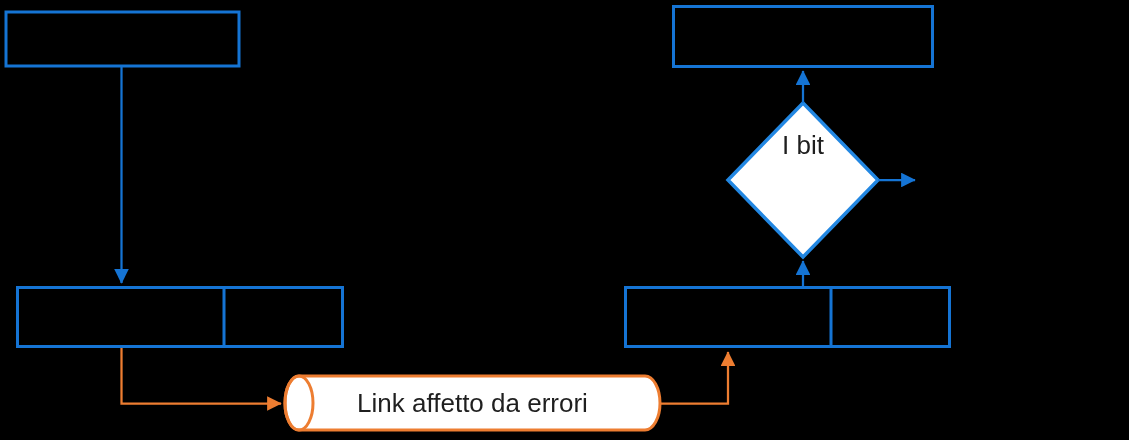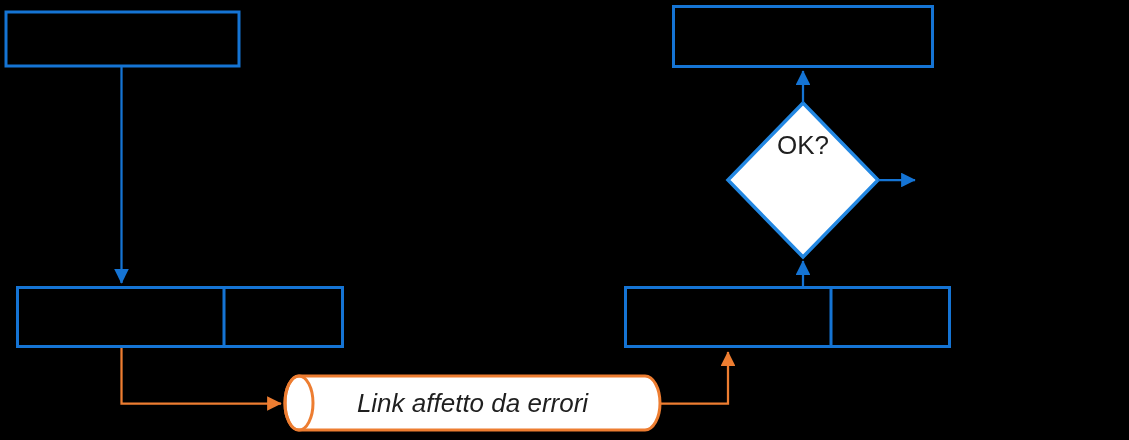--- a/index.html
+++ b/index.html
@@ -33,21 +33,20 @@
   #cylinder-label {
     left: 300px;
     top: 376px;
     width: 345px;
     height: 54px;
     display: flex;
     align-items: center;
     justify-content: center;
     font-size: 26px;
     white-space: nowrap;
-    font-style: italic;
   }
   #decision-label {
     left: 728px;
     top: 128px;
     width: 150px;
     text-align: center;
     font-size: 26px;
     line-height: 34px;
   }
   #decision-label span {
@@ -93,16 +92,16 @@
     <path d="M803,103 V71" fill="none" stroke="#1574D4" stroke-width="2.25" marker-end="url(#arrow-blue)"></path>
 
     <rect x="673.5" y="6.5" width="259" height="60" fill="none" stroke="#1574D4" stroke-width="3"></rect>
 
     <path d="M878,180 H915" fill="none" stroke="#1574D4" stroke-width="2.25" marker-end="url(#arrow-blue)"></path>
   </svg>
 
   <div id="cylinder-label" class="overlay-label">Link affetto da errori</div>
 
   <div id="decision-label" class="overlay-label">
-    <span>OK?</span>
+    <span>I bit</span>
   </div>
 
 </div>
 
 </body></html>

